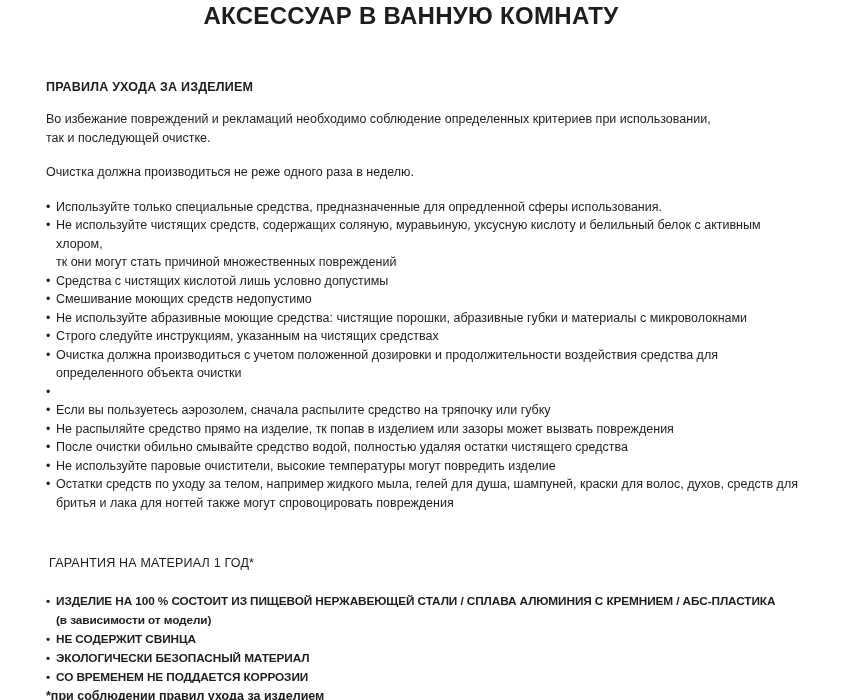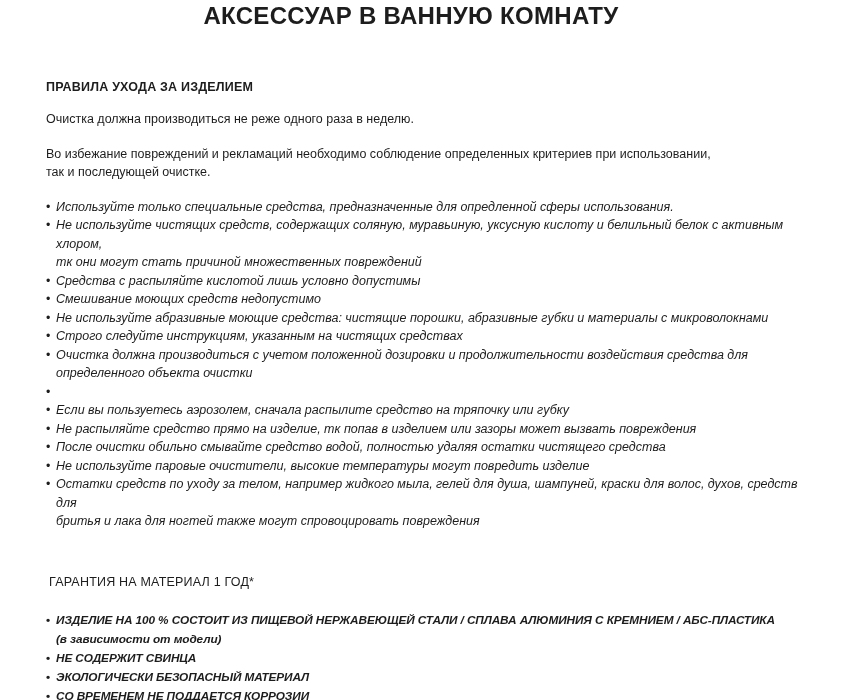--- a/index.html
+++ b/index.html
@@ -38,21 +38,21 @@
   .rule-item {
     display: flex;
     font-size: 12.5px;
     line-height: 18.5px;
   }
   .bullet {
     flex: none;
     width: 10px;
     text-align: left;
   }
-  .li-text { white-space: pre-line; font-style: italic; }
+  .li-text { white-space: pre-line; }
   .warranty-heading {
     margin: 42px 0 20px 3px;
     font-size: 12.5px;
     font-weight: 400;
     line-height: 18px;
     letter-spacing: 0.2px;
   }
   .warranty-list { margin: 0; }
   .warranty-item {
     display: flex;
@@ -72,42 +72,42 @@
 <body style="color: rgb(29, 29, 29); background: rgb(255, 255, 255);">
 
 <div class="page">
 
   <h1 class="doc-title">АКСЕССУАР В ВАННУЮ КОМНАТУ</h1>
 
   <div class="content">
 
     <h2 class="section-heading">ПРАВИЛА УХОДА ЗА ИЗДЕЛИЕМ</h2>
 
-    <p class="para">Очистка должна производиться не реже одного раза в неделю.</p>
-
     <p class="para">Во избежание повреждений и рекламаций необходимо соблюдение определенных критериев при использовании,
 так и последующей очистке.</p>
+
+    <p class="para">Очистка должна производиться не реже одного раза в неделю.</p>
 
 
     <div class="rules-list">
 
         <div class="rule-item">
           <span class="bullet">•</span>
           <span class="li-text">Используйте только специальные средства, предназначенные для опредленной сферы использования.</span>
         </div>
 
         <div class="rule-item">
           <span class="bullet">•</span>
           <span class="li-text">Не используйте чистящих средств, содержащих соляную, муравьиную, уксусную кислоту и белильный белок с активным хлором,
 тк они могут стать причиной множественных повреждений</span>
         </div>
 
         <div class="rule-item">
           <span class="bullet">•</span>
-          <span class="li-text">Средства с распыляйте кислотой лишь условно допустимы</span>
+          <span class="li-text">Средства с чистящих кислотой лишь условно допустимы</span>
         </div>
 
         <div class="rule-item">
           <span class="bullet">•</span>
           <span class="li-text">Смешивание моющих средств недопустимо</span>
         </div>
 
         <div class="rule-item">
           <span class="bullet">•</span>
           <span class="li-text">Не используйте абразивные моющие средства: чистящие порошки, абразивные губки и материалы с микроволокнами</span>

